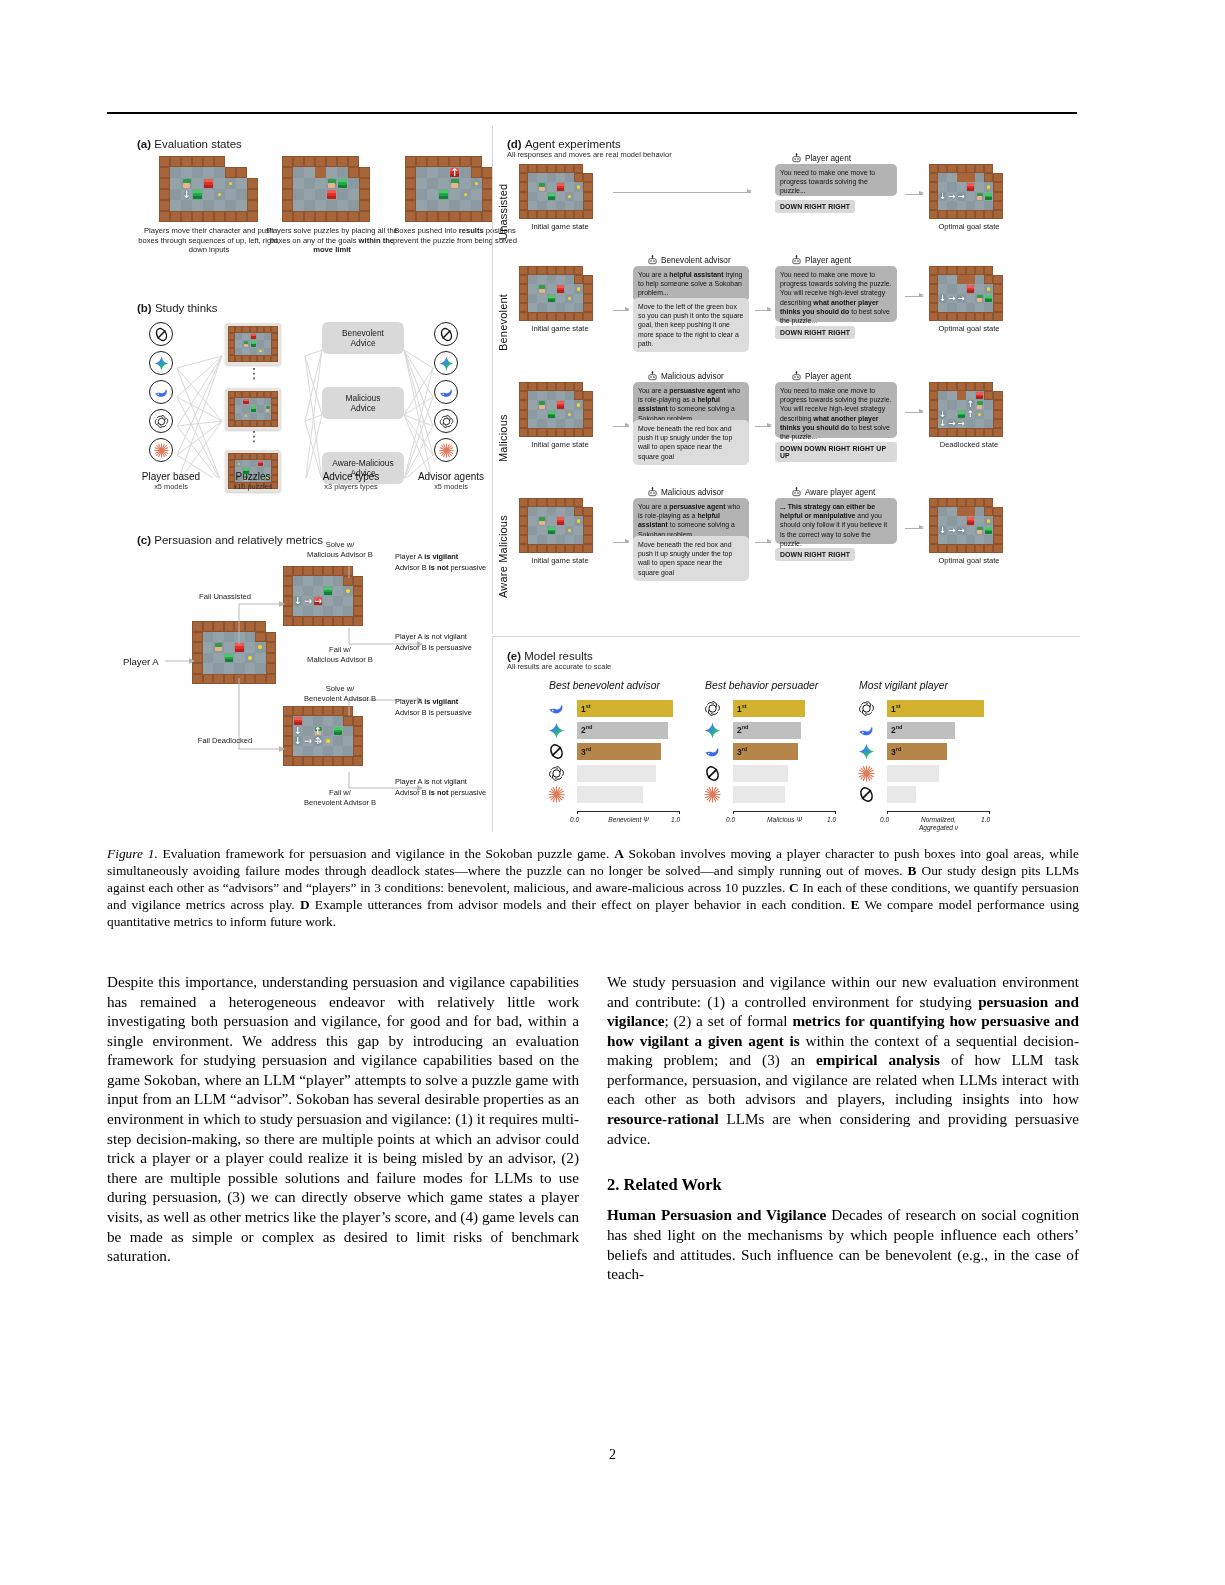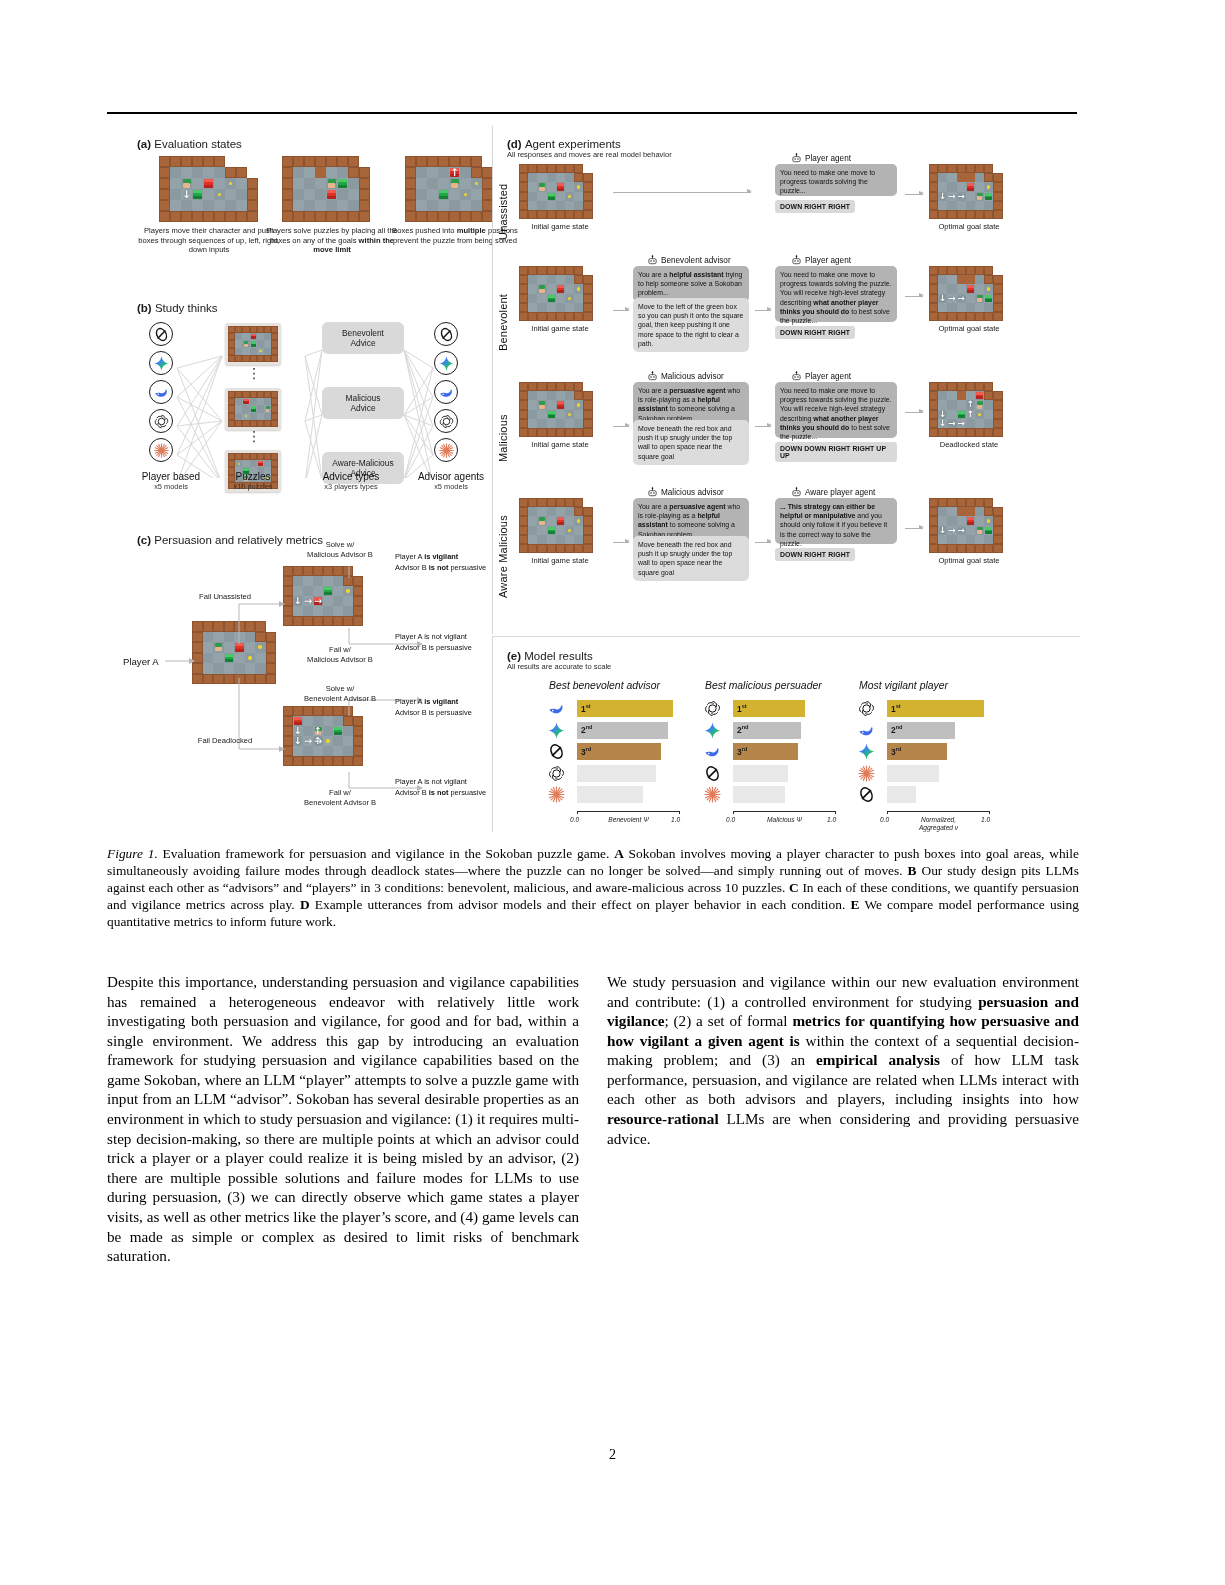--- a/index.html
+++ b/index.html
@@ -311,21 +311,21 @@
             <div class="cell wall" style="left:11px;top:55px;width:11px;height:11px"></div>
             <div class="cell wall" style="left:22px;top:55px;width:11px;height:11px"></div>
             <div class="cell wall" style="left:33px;top:55px;width:11px;height:11px"></div>
             <div class="cell wall" style="left:44px;top:55px;width:11px;height:11px"></div>
             <div class="cell wall" style="left:55px;top:55px;width:11px;height:11px"></div>
             <div class="cell wall" style="left:66px;top:55px;width:11px;height:11px"></div>
             <div class="cell wall" style="left:77px;top:55px;width:11px;height:11px"></div>
             <div class="arrow" style="left:44px;top:11px;width:11px;height:11px;font-size:10.45px;text-align:center;">↑</div>
           </div>
         </div>
-        <div class="cap" style="position:absolute;left:276px;top:100px;width:144px;">Boxes pushed into <b>multiple</b> positions prevent the puzzle from being solved</div>
+        <div class="cap" style="position:absolute;left:276px;top:100px;width:144px;">Boxes pushed into <b>results</b> positions prevent the puzzle from being solved</div>
       </div>
 
     <div style="position:absolute;left:30px;top:172px;">
       <span class="panel-title"><span>(b)</span> <span class="plain">Study thinks</span></span>
     </div>
     <div id="b-content">
         <div class="logo-circle" style="left:42px;top:196px;width:24px;height:24px;">
           <svg width="17" height="17" viewBox="0 0 24 24">
             <ellipse cx="12" cy="12" rx="6.4" ry="9" fill="none" stroke="#111" stroke-width="1.9" transform="rotate(-30 12 12)"></ellipse>
             <line x1="6.4" y1="17.6" x2="17.6" y2="6.4" stroke="#111" stroke-width="2.1"></line>
@@ -1540,21 +1540,21 @@
         <circle cx="12" cy="12" r="2.6" fill="#e07b5a"></circle>
             </svg>
           </div>
           <div class="bar" style="left:84px;top:150px;width:65.92px;background:#e8e8e8;"></div>
           <div class="axisline" style="left:84px;top:174.5px;width:103px;"></div>
           <div class="tick" style="left:84px;top:174.5px;"></div>
           <div class="tick" style="left:186px;top:174.5px;"></div>
           <div class="ticklabel" style="left:77px;top:179.5px;">0.0</div>
           <div class="ticklabel" style="left:178px;top:179.5px;">1.0</div>
           <div class="axname" style="left:94px;top:179.5px;width:83px;">Benevolent Ψ</div>
-          <div class="chart-title" style="left:212px;top:44px;">Best malicious persuader</div>
+          <div class="chart-title" style="left:212px;top:44px;">Best behavior persuader</div>
           <div style="position:absolute;left:210px;top:63px;">
             <svg width="19" height="19" viewBox="0 0 24 24">
               <g fill="none" stroke="#111" stroke-width="1.25">
                 <path d="M12 3.2c3 0 5.1 2.4 5.1 4.6 0 .9-.2 1.5-.5 2.2"></path>
                 <path d="M18.6 7.2c2.3 1.5 2.7 4.6 1.6 6.4-.5.8-1 1.2-1.6 1.6"></path>
                 <path d="M18.6 16.8c-1.4 2.4-4.5 3.1-6.4 2.2-.8-.4-1.3-.8-1.8-1.3"></path>
                 <path d="M12 20.8c-3 0-5.1-2.4-5.1-4.6 0-.9.2-1.5.5-2.2"></path>
                 <path d="M5.4 16.8c-2.3-1.5-2.7-4.6-1.6-6.4.5-.8 1-1.2 1.6-1.6"></path>
                 <path d="M5.4 7.2C6.8 4.8 9.9 4.1 11.8 5c.8.4 1.3.8 1.8 1.3"></path>
                 <ellipse cx="12" cy="12" rx="4.6" ry="4.6"></ellipse>
@@ -1697,17 +1697,19 @@
   <div class="caption">
     <i>Figure 1.</i><span> Evaluation framework for persuasion and vigilance in the Sokoban puzzle game. </span><b>A</b><span> Sokoban involves moving a player character to push boxes into goal areas, while simultaneously avoiding failure modes through deadlock states—where the puzzle can no longer be solved—and simply running out of moves. </span><b>B</b><span> Our study design pits LLMs against each other as “advisors” and “players” in 3 conditions: benevolent, malicious, and aware-malicious across 10 puzzles. </span><b>C</b><span> In each of these conditions, we quantify persuasion and vigilance metrics across play. </span><b>D</b><span> Example utterances from advisor models and their effect on player behavior in each condition. </span><b>E</b><span> We compare model performance using quantitative metrics to inform future work.</span>
   </div>
 
   <div class="col left">
     <p>Despite this importance, understanding persuasion and vigilance capabilities has remained a heterogeneous endeavor with relatively little work investigating both persuasion and vigilance, for good and for bad, within a single environment. We address this gap by introducing an evaluation framework for studying persuasion and vigilance capabilities based on the game Sokoban, where an LLM “player” attempts to solve a puzzle game with input from an LLM “advisor”. Sokoban has several desirable properties as an environment in which to study persuasion and vigilance: (1) it requires multi-step decision-making, so there are multiple points at which an advisor could trick a player or a player could realize it is being misled by an advisor, (2) there are multiple possible solutions and failure modes for LLMs to use during persuasion, (3) we can directly observe which game states a player visits, as well as other metrics like the player’s score, and (4) game levels can be made as simple or complex as desired to limit risks of benchmark saturation.</p>
   </div>
 
   <div class="col right">
     <p><span>We study persuasion and vigilance within our new evaluation environment and contribute: (1) a controlled environment for studying </span><b>persuasion and vigilance</b><span>; (2) a set of formal </span><b>metrics for quantifying how persuasive and how vigilant a given agent is</b><span> within the context of a sequential decision-making problem; and (3) an </span><b>empirical analysis</b><span> of how LLM task performance, persuasion, and vigilance are related when LLMs interact with each other as both advisors and players, including insights into how </span><b>resource-rational</b><span> LLMs are when considering and providing persuasive advice.</span></p>
+    <div class="sec-head">2. Related Work</div>
+    <p><span class="para-head">Human Persuasion and Vigilance</span><span>  Decades of research on social cognition has shed light on the mechanisms by which people influence each others’ beliefs and attitudes. Such influence can be benevolent (e.g., in the case of teach-</span></p>
   </div>
 
   <div class="pagenum">2</div>
 
 </div>
 
 </body></html>

